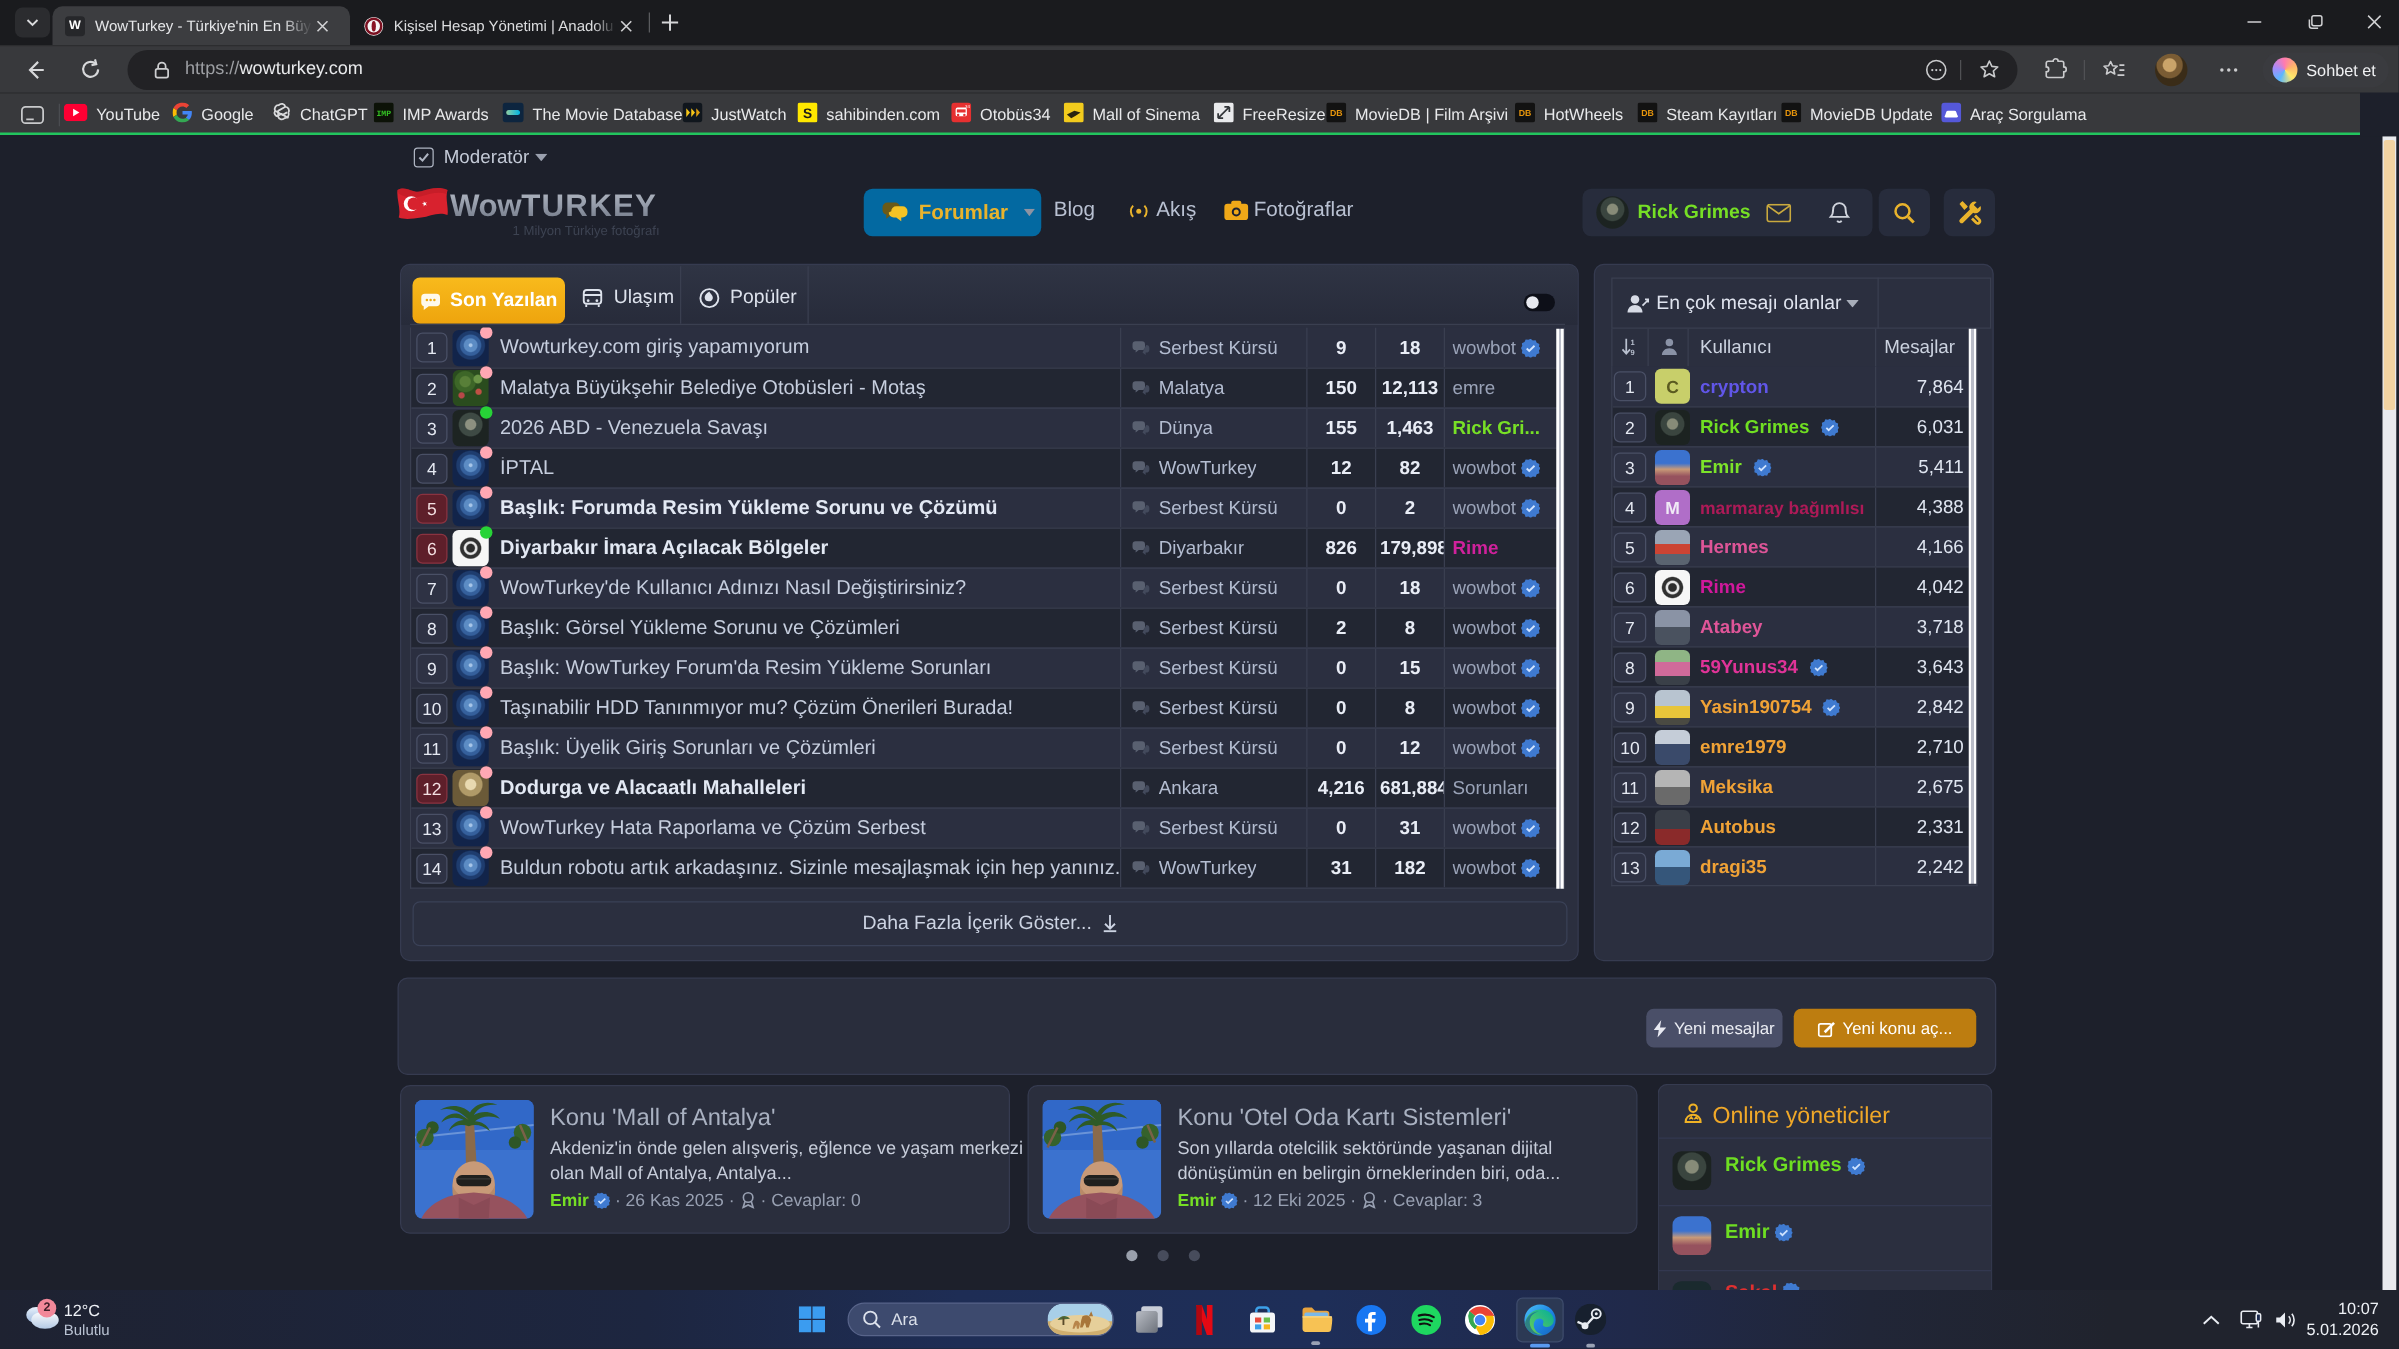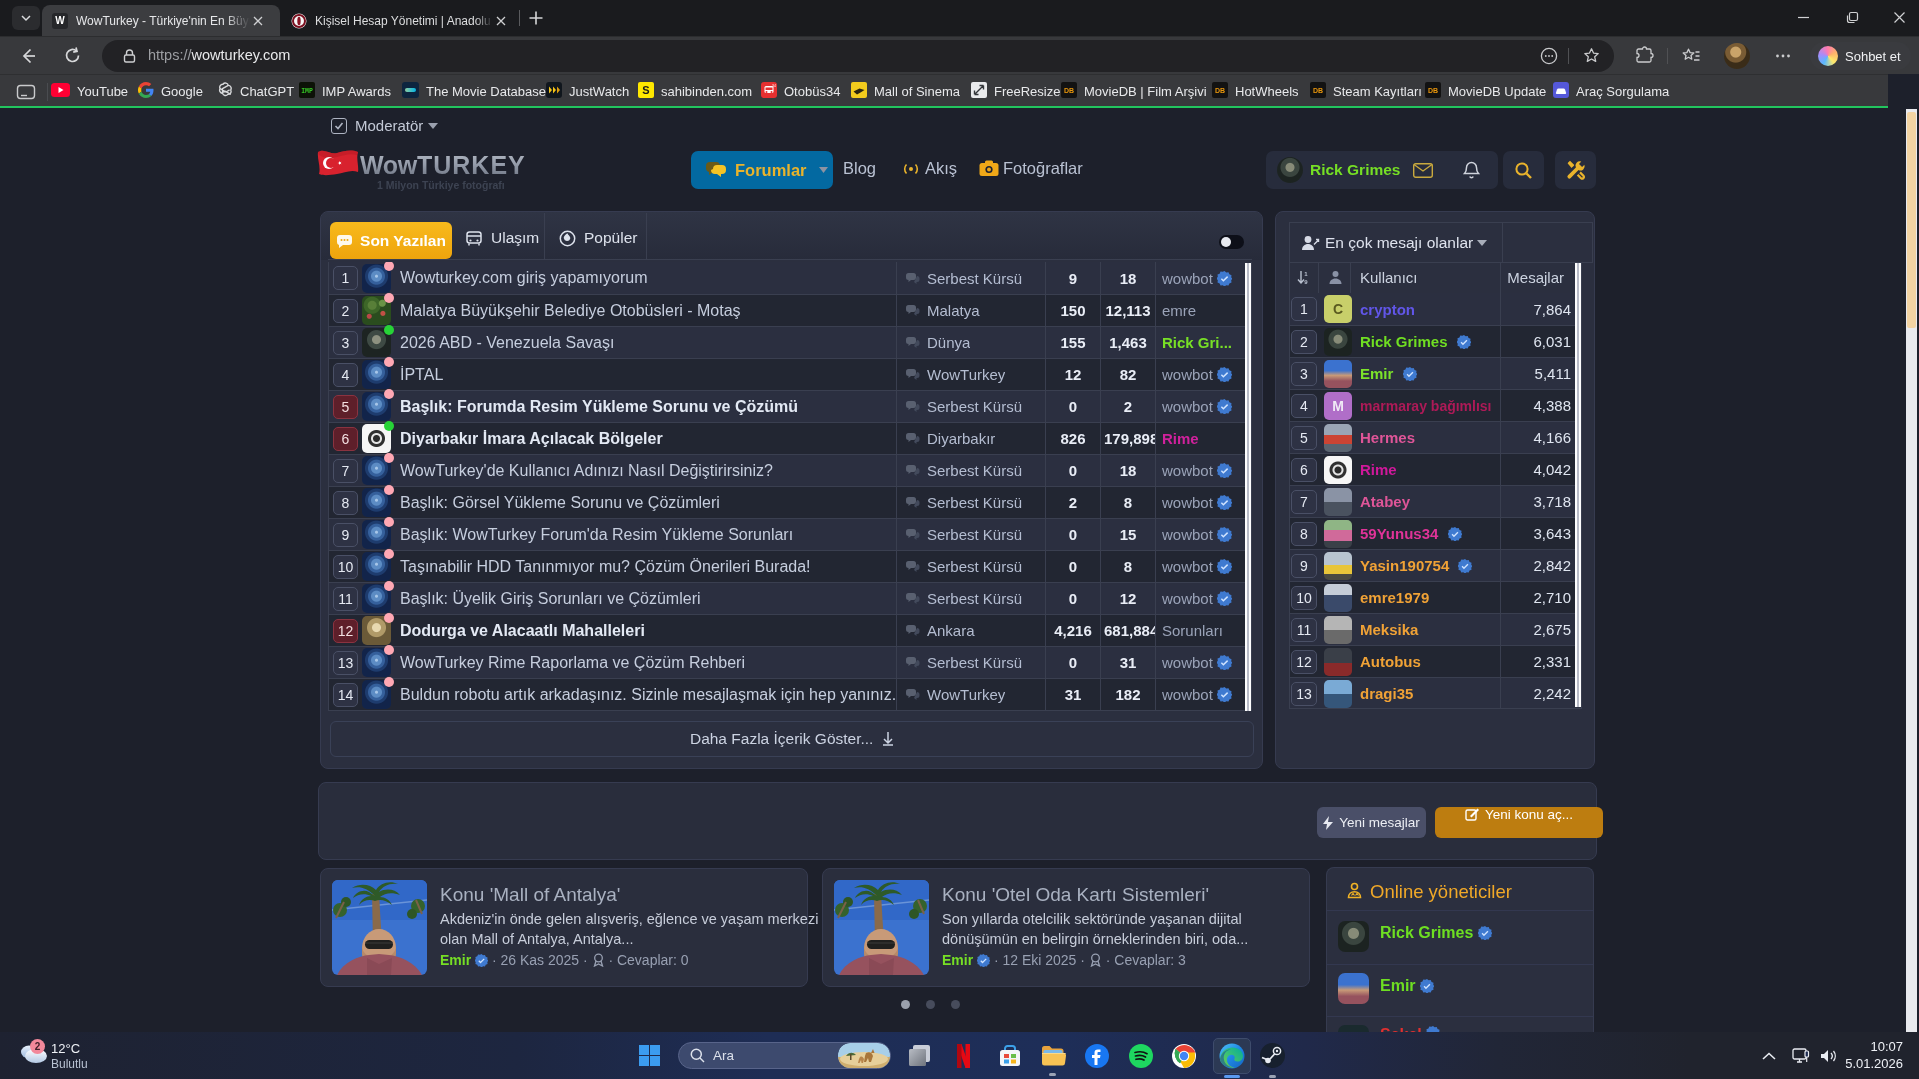--- a/index.html
+++ b/index.html
@@ -234,21 +234,21 @@
       </svg>
 
   <svg class="abs" width="44" height="30" viewBox="0 0 44 30" style="left:316px;top:40px">
         <path d="M2 3c7-4 12 3 19 1s14-4 21-1c-2 7 1 14 0 20-7-3-14 1-21 2S8 27 3 25C5 18 1 10 2 3z" fill="#d8222e"></path>
         <path d="M2 3c7-4 12 3 19 1s14-4 21-1l-1 3c-7-2-13 0-20 2S8 9 3 6z" fill="#b61822" opacity=".5"></path>
         <circle cx="13" cy="14" r="6" fill="#fff"></circle>
         <circle cx="15" cy="14" r="5" fill="#d8222e"></circle>
         <path d="M21.5 14l4 1.3-2.5-3.4v4.2l2.5-3.4z" fill="#fff"></path>
       </svg>
   <div class="abs" style="left:360px;top:42px;font-size:25px;font-weight:bold;letter-spacing:-0.3px;background:linear-gradient(180deg,#b4bac4 0%,#959caa 45%,#6a717f 100%);-webkit-background-clip:text;color:transparent;font-style:normal">Wow<span style="letter-spacing:1px">TURKEY</span></div>
-  <div class="abs" style="left:377px;top:70px;font-size:10.5px;font-weight:bold;color:#3d4352">1 Milyon Türkiye fotoğrafı</div>
+  <div class="abs" style="left:410px;top:70px;font-size:10.5px;font-weight:normal;color:#3d4352">1 Milyon Türkiye fotoğrafı</div>
 
   <div class="abs" style="left:691px;top:42px;width:142px;height:38px;background:#0369a1;border-radius:7px;display:flex;align-items:center">
     <svg width="22" height="18" viewBox="0 0 22 18" style="margin-left:14px">
           <path d="M1 5a4 4 0 0 1 4-4h6a4 4 0 0 1 4 4v2a4 4 0 0 1-4 4H8l-4 3v-3H5a4 4 0 0 1-4-4z" fill="#6b5a18"></path>
           <path d="M8 8a4 4 0 0 1 4-4h5a4 4 0 0 1 4 4v1a4 4 0 0 1-4 4h-1v3l-4-3h-2a4 4 0 0 1-4-4z" fill="#f5c324"></path>
         </svg>
     <span style="margin-left:8px;font-size:16.5px;font-weight:bold;color:#e9b32c">Forumlar</span>
     <svg width="9" height="6" viewBox="0 0 9 6" style="margin-left:12px">
           <path d="M0 0h9L4.5 6z" fill="#8d93a2"></path>
         </svg>
@@ -563,21 +563,21 @@
 <div class="tcell tstat" style="justify-content:flex-start;padding-left:3px">681,884</div>
 <div class="tcell tuser">
             <span style="color:#9aa3b8;white-space:nowrap;overflow:hidden">Sorunları</span>
           </div>
 </div>
 <div class="trow odd" style="top:384px;border-top:1px solid #3a3f50;left:0;width:922px;padding-left:1px">
 <div class="numbox">13</div>
 <div class="tava av-buldur">
             <div class="dot pink"></div>
           </div>
-<div class="ttitle">WowTurkey Rime Raporlama ve Çözüm Rehberi</div>
+<div class="ttitle">WowTurkey Hata Raporlama ve Çözüm Serbest</div>
 <div class="tcell tforum">
             <svg width="16" height="13" viewBox="0 0 16 13" style="margin-right:6px;flex:0 0 auto">
               <path d="M1 3.5A2.5 2.5 0 0 1 3.5 1h5A2.5 2.5 0 0 1 11 3.5v2A2.5 2.5 0 0 1 8.5 8H6L3.5 10V8A2.5 2.5 0 0 1 1 5.5z" fill="#596070"></path>
               <path d="M12 4a2.5 2.5 0 0 1 2.5 2.5v1A2.5 2.5 0 0 1 12 10h-.5v2L9 10" fill="#434a5c"></path>
             </svg>
             <span style="white-space:nowrap;overflow:hidden">Serbest Kürsü</span>
           </div>
 <div class="tcell tstat">0</div>
 <div class="tcell tstat">31</div>
 <div class="tcell tuser"><span style="color:#9aa3b8;white-space:nowrap;overflow:hidden">wowbot</span>&nbsp;<svg class="badge" width="15" height="15" viewBox="0 0 24 24">
@@ -737,21 +737,21 @@
 </div>
 
   <div class="abs" style="left:1575px;top:154px;width:6px;height:444px;background:linear-gradient(90deg,#fdfdfe 0 2px,#b9bcc8 2px 4px,#fdfdfe 4px)"></div>
 
   <div class="abs" style="left:1245px;top:154px;width:6px;height:448px;background:linear-gradient(90deg,#fdfdfe 0 2px,#b9bcc8 2px 4px,#fdfdfe 4px)"></div>
 
   <div class="panel" style="left:318px;top:673px;width:1279px;height:78px;background:#292d3c"></div>
   <div class="abs" style="left:1317px;top:698px;width:109px;height:31px;background:#4a4f68;border-radius:6px;display:flex;align-items:center;justify-content:center;font-size:13.5px;color:#eceef4"><svg width="10" height="14" viewBox="0 0 10 14" style="margin-right:6px">
           <path d="M6 0L0 8h4l-1 6 7-8H5z" fill="#e8eaf2"></path>
         </svg>Yeni mesajlar</div>
-  <div class="abs" style="left:1435px;top:698px;width:168px;height:31px;background:#bd7d10;border-radius:6px;display:flex;justify-content:center;font-size:13.5px;color:#fff"><svg width="14" height="14" viewBox="0 0 14 14" style="margin-right:6px">
+  <div class="abs" style="left:1435px;top:698px;width:146px;height:31px;background:#bd7d10;border-radius:6px;display:flex;align-items:center;justify-content:center;font-size:13.5px;color:#fff"><svg width="14" height="14" viewBox="0 0 14 14" style="margin-right:6px">
           <rect x="1" y="3" width="10" height="10" rx="1.5" fill="none" stroke="#fff" stroke-width="1.4"></rect>
           <path d="M5 9L12.5 1.5l1.5 1.5L6.5 10.5z" fill="#fff"></path>
         </svg>Yeni konu aç...</div>
 
   <div class="abs" style="left:320px;top:759px;width:488px;height:119px;background:#2a2e3d;border:1px solid #363b50;border-radius:8px"></div>
   <div class="abs" style="left:822px;top:759px;width:488px;height:119px;background:#2a2e3d;border:1px solid #363b50;border-radius:8px"></div>
 
   <svg class="abs" width="95" height="95" viewBox="0 0 95 95" style="left:332px;top:771px;border-radius:6px">
         <rect width="95" height="95" fill="#3b72cf"></rect>
         <rect width="95" height="40" fill="#3168c8"></rect>

